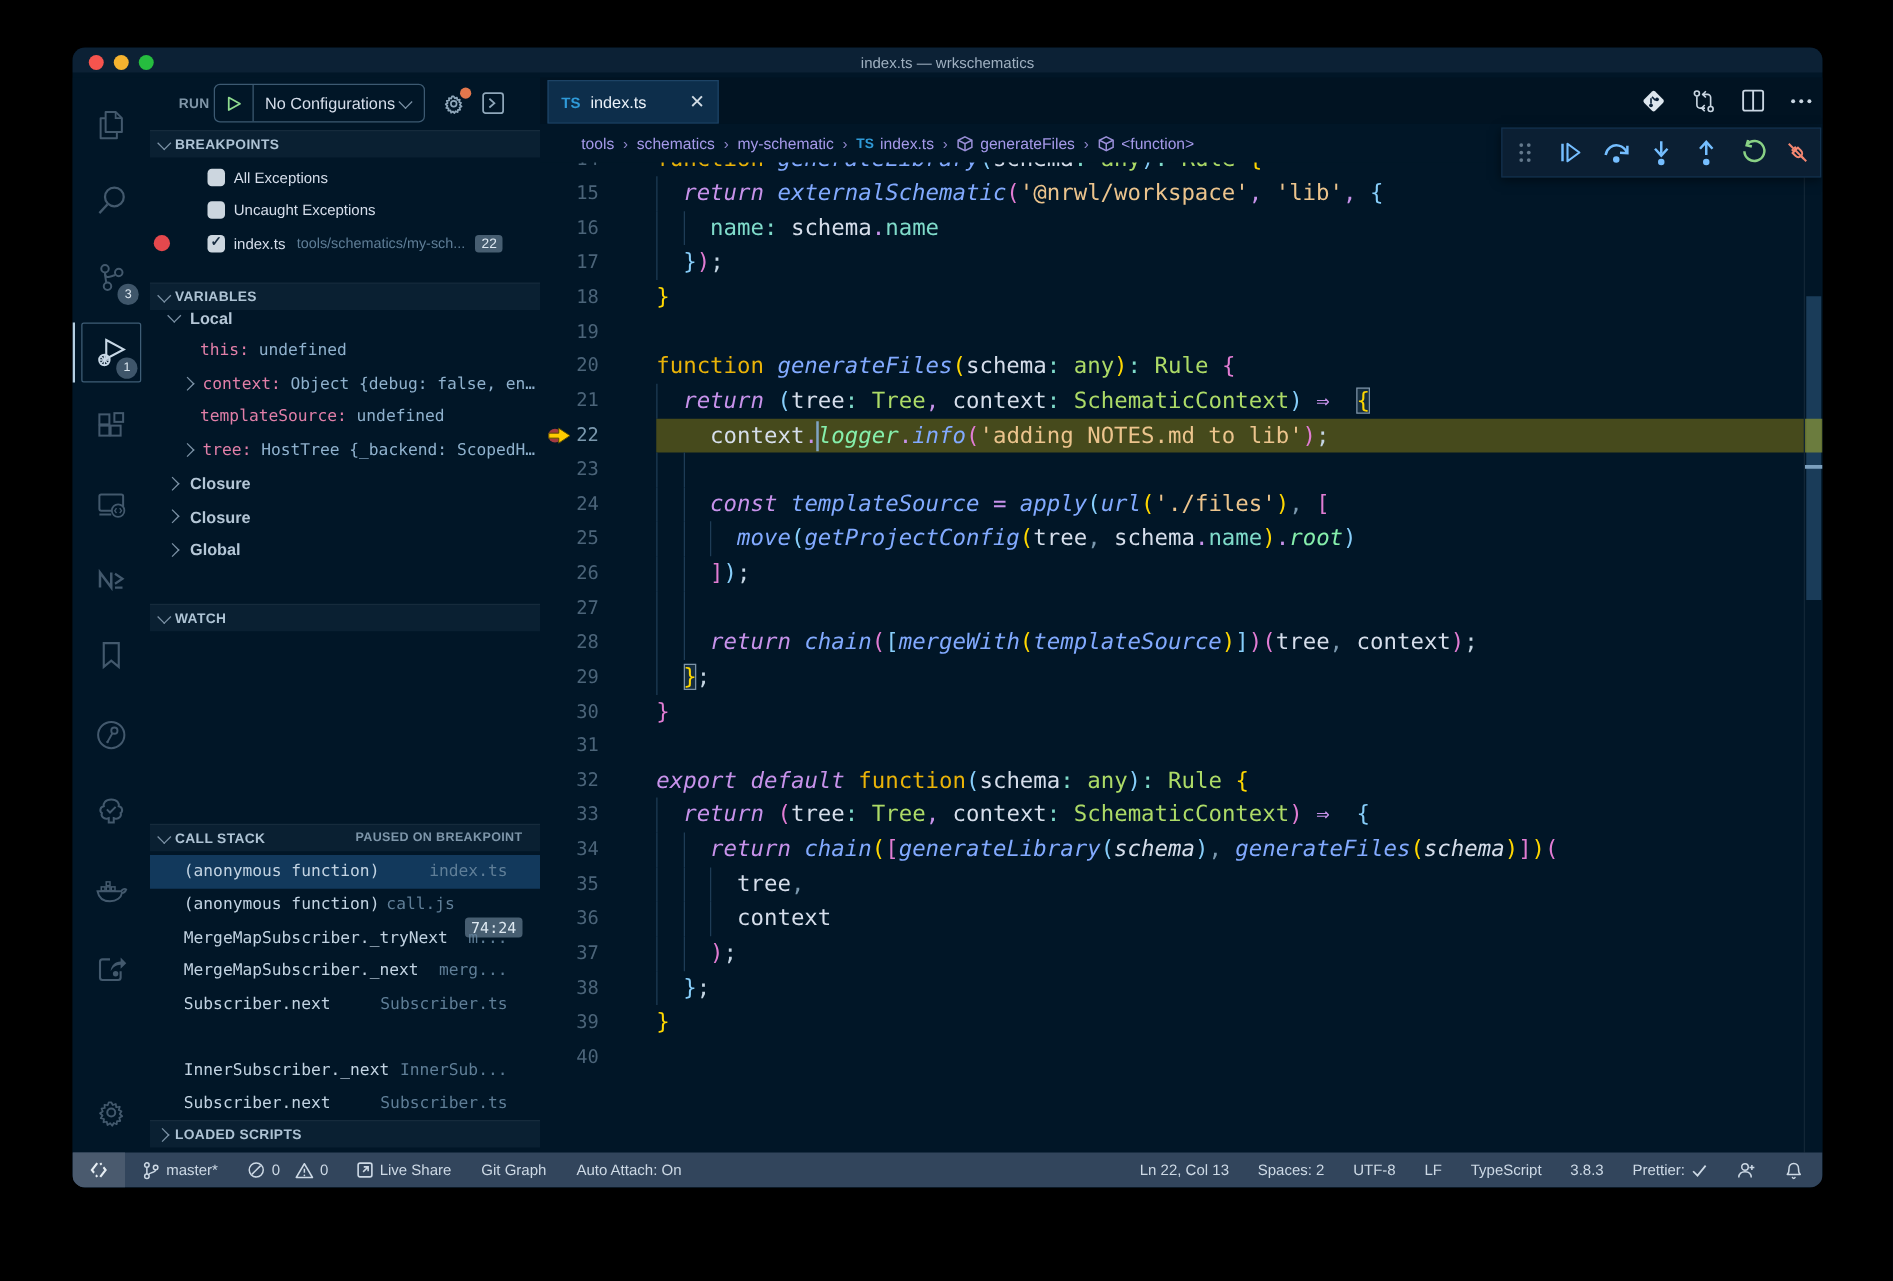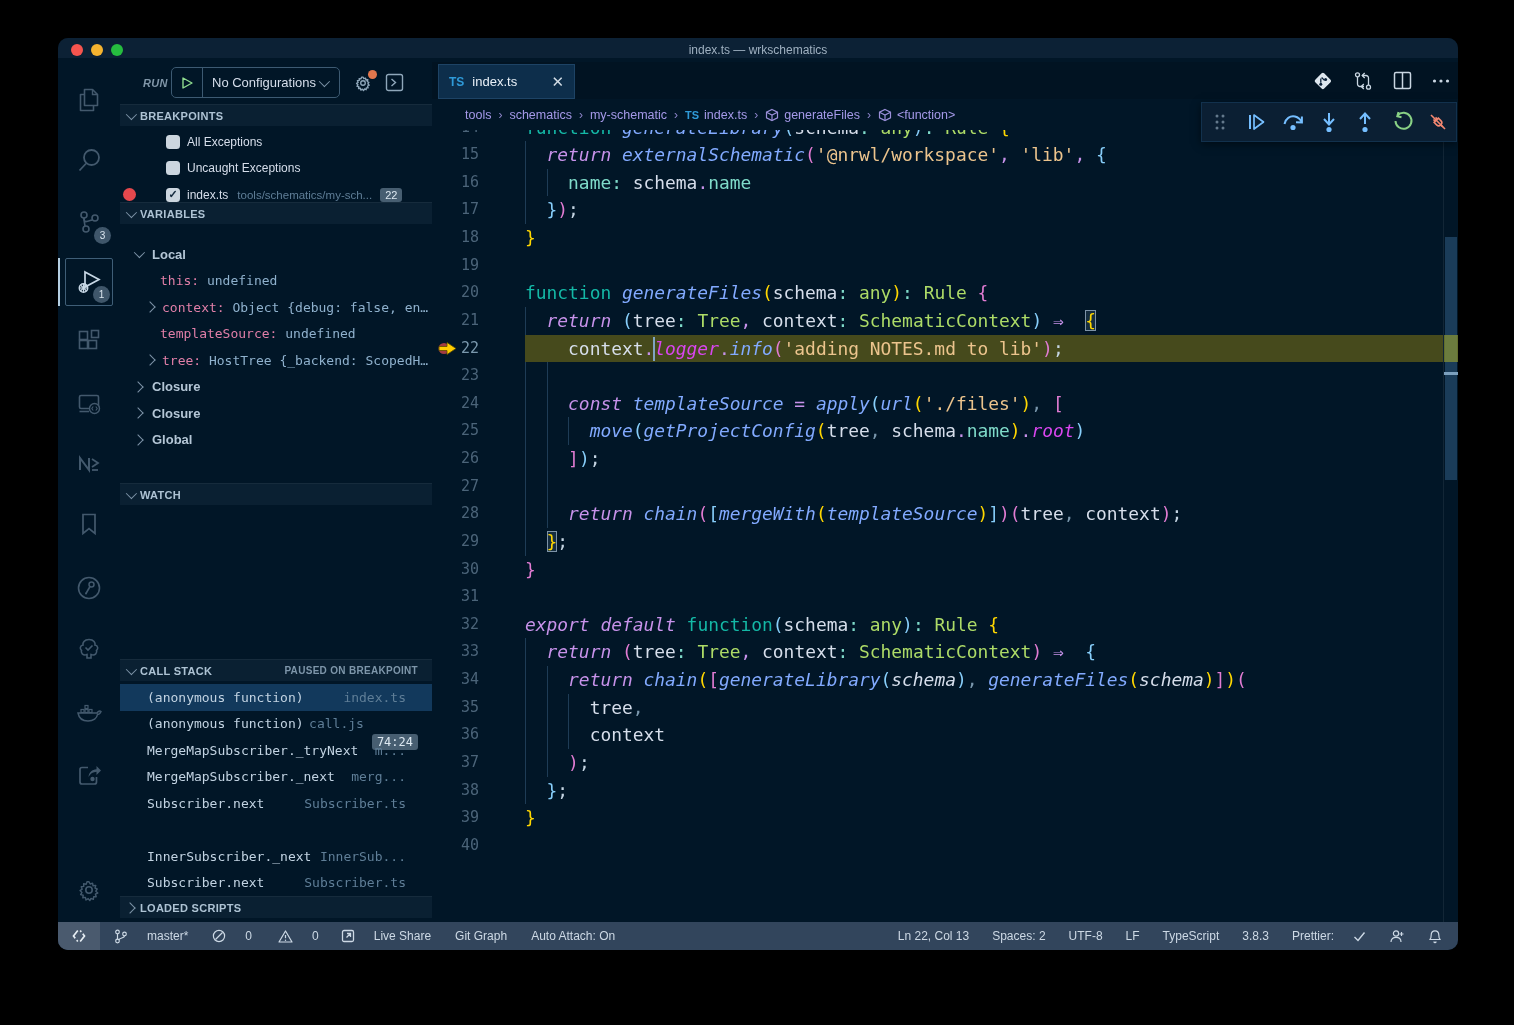--- a/index.html
+++ b/index.html
@@ -21,21 +21,21 @@
   .activitybar { position:absolute; left:0; top:24px; width:62px; bottom:28px; background:#011627; }
   .ab-item { position:absolute; left:7px; width:48px; height:48px; display:flex;
              align-items:center; justify-content:center; color:#43596d; }
   .ab-item svg { display:block; }
   .ab-item.active { color:#c8d8e6; border:1px solid #3f5e77; border-radius:2px; }
   .ab-active-bar { position:absolute; left:0; width:2px; background:#b5cfe2; }
   .ab-badge { position:absolute; right:2px; bottom:2px; min-width:17px; height:17px; border-radius:9px;
               background:#3f566a; color:#dbe6ef; font-size:10px; line-height:17px; text-align:center; }
   
   .sidebar { position:absolute; left:62px; top:24px; width:312px; bottom:28px; background:#011627; }
-  .sb-abs { position:absolute;font-style:italic; }
+  .sb-abs { position:absolute; }
   .run-label { color:#8096a8; font-size:11px; font-weight:bold; letter-spacing:.3px; }
   .run-dropdown { position:absolute; display:flex; align-items:center; border:1px solid #3d5a72;
                   border-radius:5px; background:#011627; color:#d6deeb; font-size:13px; }
   .run-dd-sep { width:1px; align-self:stretch; background:#3d5a72; }
   .section-header { position:absolute; left:0; right:0; height:22px; display:flex; align-items:center;
                     background:rgba(95,126,151,.10); border-top:1px solid rgba(255,255,255,.05);
                     color:#aec3d4; font-size:11px; font-weight:bold; letter-spacing:.3px; }
   .section-header .chev { margin:0 6px 0 6px; }
   .chev { width:8px; height:8px; border-right:1.4px solid #7d93a7; border-bottom:1.4px solid #7d93a7;
           display:inline-block; flex:none; }
@@ -77,27 +77,27 @@
   
   .code-area { position:absolute; left:0; top:68px; right:0; bottom:0; overflow:hidden; }
   .code-line { position:absolute; left:0; right:15px; height:27.63px;
                font-family:"DejaVu Sans Mono", monospace; font-size:17.9px; white-space:pre; }
   .code-line .num { position:absolute; left:0; width:47px; text-align:right; color:#4b6479;
                     font-size:15px; line-height:27.63px; }
   .code-line .txt { position:absolute; left:93px; line-height:27.63px; }
   .code-line.current .linehl { position:absolute; left:93px; right:0; top:0; bottom:0; background:#464a1c; }
   .code-line.current .num { color:#7a98ad; }
   .guide { position:absolute; top:0; bottom:0; width:1px; background:#1e3c56; }
-  .tok-kw  { color:#14b8a6; }
+  .tok-kw  { color:#eab308; }
   .tok-kwi { color:#c792ea; font-style:italic; }
   .tok-fn  { color:#82aaff; font-style:italic; }
   .tok-st  { color:#ecc48d; }
   .tok-ty  { color:#addb67; }
   .tok-pr  { color:#7fdbca; }
-  .tok-pri { color:#d946ef; font-style:italic;margin-top:19px; }
+  .tok-pri { color:#86efac; font-style:italic;margin-top:19px; }
   .tok-w   { color:#d6deeb; }
   .tok-wi  { color:#d6deeb; font-style:italic; }
   .tok-dt  { color:#c792ea; }
   .tok-cl  { color:#7fdbca; }
   .tok-cp  { color:#c792ea; }
   .tok-cg  { color:#7b98ae; }
   .tok-sm  { color:#c5d5e3; }
   .tok-op  { color:#c792ea; }
   .tok-ar  { color:#c792ea; }
   .tok-pl  { color:#d6deeb; }
@@ -114,21 +114,21 @@
   .ruler .mark-cursor { position:absolute; left:0; right:0; background:#7ca0be; }
   
   .debug-toolbar { position:absolute; display:flex; align-items:center; background:#0b1f33;
                    border:1px solid #12314d; box-shadow:0 2px 8px rgba(0,0,0,.5); }
   .dbg-btn { flex:1; display:flex; align-items:center; justify-content:center; }
   
   .statusbar { position:absolute; left:0; right:0; bottom:0; height:28px; background:#32455c;
                display:flex; align-items:center; color:#cdd9e5; font-size:12px; }
   .sb-left { display:flex; align-items:center; height:100%; }
   .sb-right { display:flex; align-items:center; height:100%; margin-left:auto; padding-right:16px; gap:23px; }
-  .status-item { display:flex; align-items:center; gap:19px; white-space:nowrap; }
+  .status-item { display:flex; align-items:center; gap:5px; white-space:nowrap; }
   .remote-tile { width:42px; height:100%; background:#4a5a6e; display:flex; align-items:center;
                  justify-content:center; color:#e6edf3; }
   svg { overflow:visible; }
 </style>
 </head>
 <body>
 
 <div id="stage">
   <div class="window">
 
@@ -305,21 +305,21 @@
         </div>
         <div class="sb-row" style="top: 119px;">
           <span class="bp-dot" style="margin-left: 3px;"></span>
           <span class="checkbox" style="margin-left: 30px;">
             <span class="mark">✓</span>
           </span>
           <span style="margin-left: 7px;">index.ts</span>
           <span class="dim">tools/schematics/my-sch...</span>
           <span class="badge" style="margin-left: 8px;">22</span>
         </div>
-        <div class="section-header" style="top: 140px;">
+        <div class="section-header" style="top: 164px;">
           <span class="chev down"></span>
           <span>VARIABLES</span>
         </div>
         <div class="sb-row" style="top: 178.5px;">
           <span class="chev down" style="margin-left: 14px;"></span>
           <span class="scope-label" style="margin-left: 10px;">Local</span>
         </div>
         <div class="sb-row" style="top: 205px;">
           <span class="mono" style="margin-left: 40px; font-size: 13px;"><span class="var-key">this:</span> <span class="var-val">undefined</span></span>
         </div>

